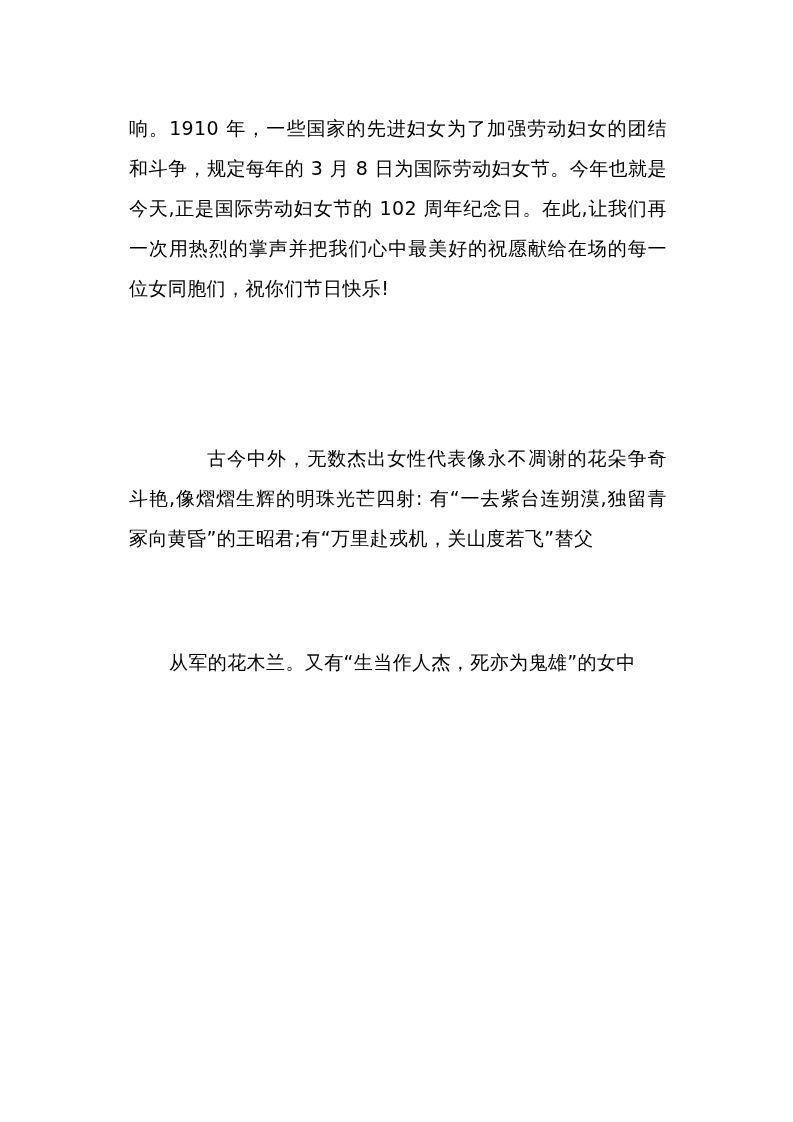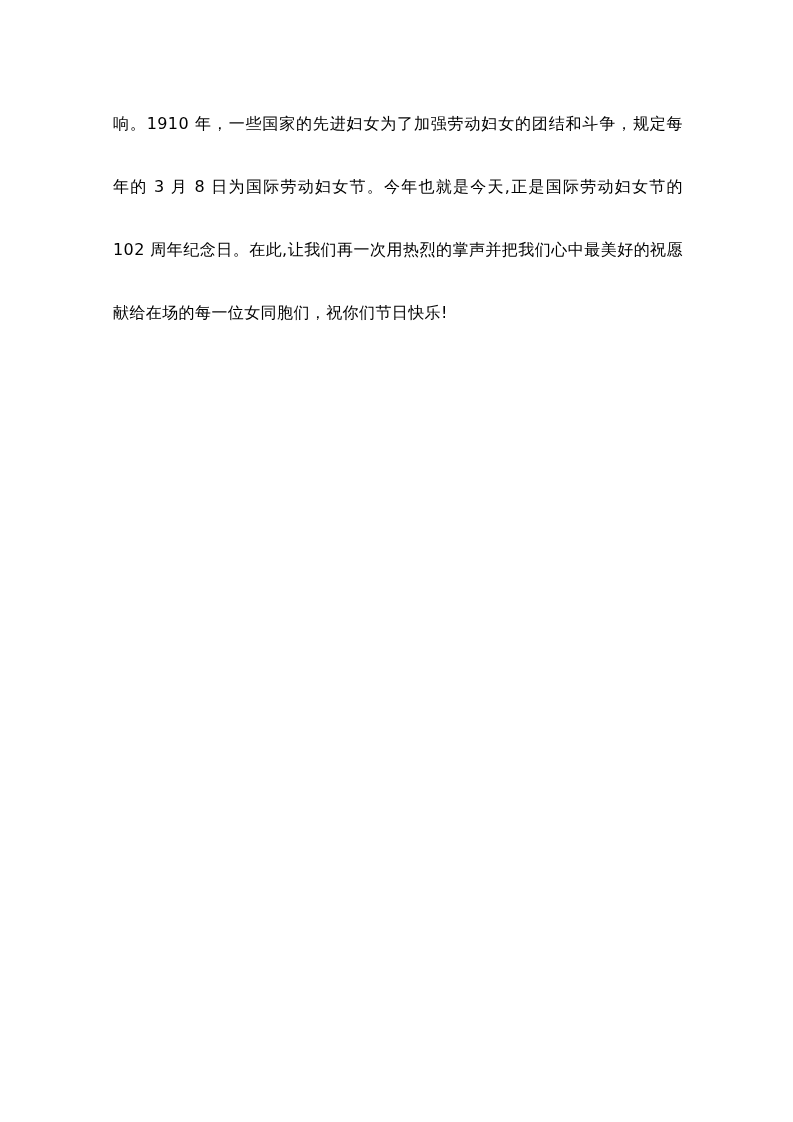--- a/index.html
+++ b/index.html
@@ -21,26 +21,26 @@
     background: #ffffff;
     box-sizing: border-box;
   }
   .doc-body {
     position: absolute;
     left: 113px;
     top: 92px;
     width: 570px;
   }
   .para {
-    font-size: 16px;
-    line-height: 63px;
+    font-size: 19px;
+    line-height: 40px;
     text-align: justify;
     text-justify: inter-ideograph;
     letter-spacing: 0.4px;
-    margin: 0;
+    margin: 16px;
     white-space: pre-wrap;
   }
   .para.indent-1 {
     text-indent: 40px;
   }
   .para.indent-2 {
     text-indent: 78px;
   }
   .spacer-1 { height: 50px; }
   .spacer-2 { height: 48px; }
@@ -52,18 +52,20 @@
 <div class="page">
   <div class="doc-body">
 
     <p class="para">响。1910 年，一些国家的先进妇女为了加强劳动妇女的团结和斗争，规定每年的 3 月 8 日为国际劳动妇女节。今年也就是今天,正是国际劳动妇女节的 102 周年纪念日。在此,让我们再一次用热烈的掌声并把我们心中最美好的祝愿献给在场的每一位女同胞们，祝你们节日快乐!</p>
 
     <div class="spacer-1"></div>
 
 
     <div class="spacer-2"></div>
 
+    <p class="para indent-2">古今中外，无数杰出女性代表像永不凋谢的花朵争奇斗艳,像熠熠生辉的明珠光芒四射: 有“一去紫台连朔漠,独留青冢向黄昏”的王昭君;有“万里赴戎机，关山度若飞”替父</p>
 
     <div class="spacer-3"></div>
 
+    <p class="para indent-1">从军的花木兰。又有“生当作人杰，死亦为鬼雄”的女中</p>
 
   </div>
 </div>
 
 </body></html>

